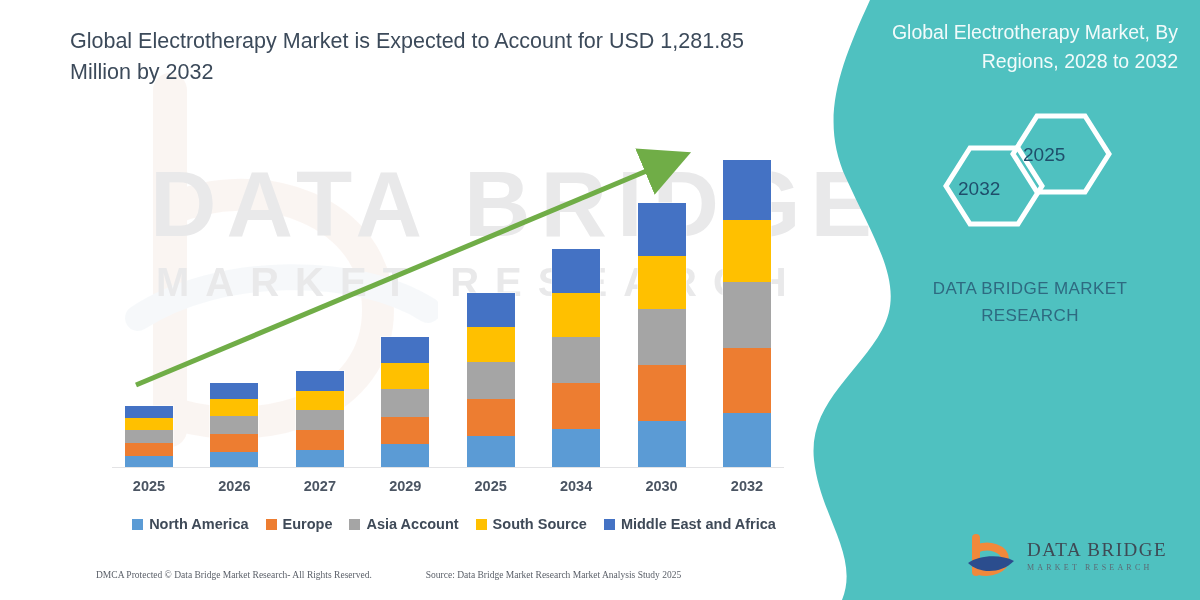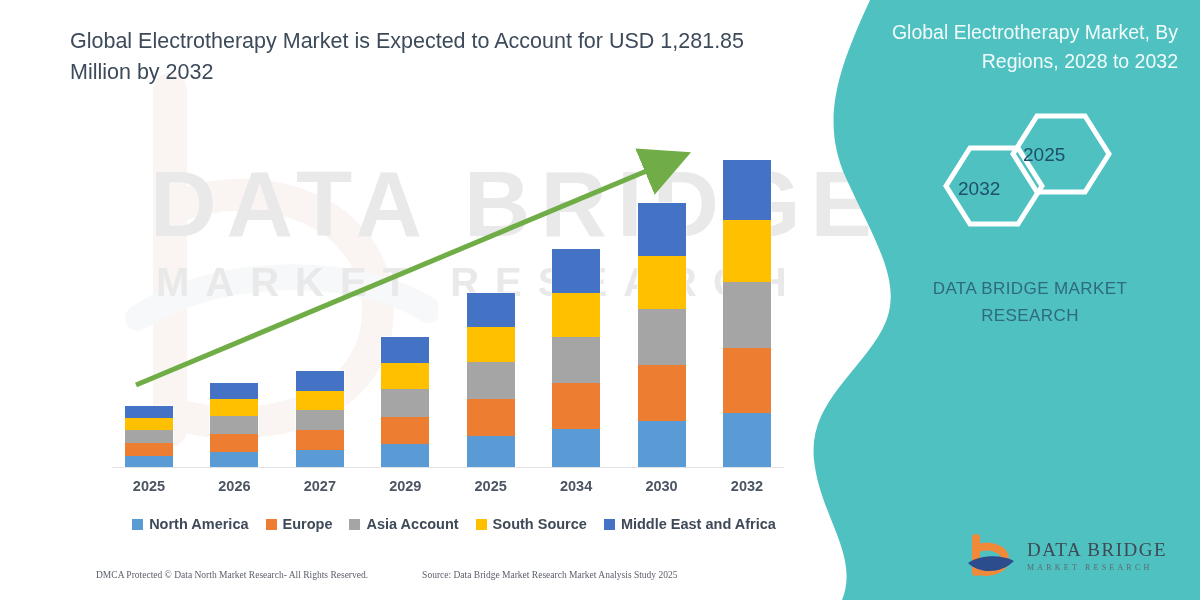--- a/index.html
+++ b/index.html
@@ -353,21 +353,21 @@
           <span class="legend-label">South Source</span>
         </div>
         <div class="legend-item">
           <span class="legend-swatch" style="background: rgb(68, 114, 196);"></span>
           <span class="legend-label">Middle East and Africa</span>
         </div>
       </div>
   </div>
 
   <div class="footer">
-    <div class="dmca">DMCA Protected © Data North Market Research- All Rights Reserved.</div>
+    <div class="dmca">DMCA Protected © Data Bridge Market Research- All Rights Reserved.</div>
     <div class="source">Source: Data Bridge Market Research  Market Analysis Study 2025</div>
   </div>
 
   <div class="teal-panel">
     <svg width="420" height="600" viewBox="0 0 420 600">
       <path d="M90,0 C58,70 40,120 66,178 C96,244 126,286 102,330
                C78,374 28,404 34,460 C40,516 80,556 62,600
                L420,600 L420,0 Z" fill="#4FC1C0"></path>
     </svg>
   </div>

